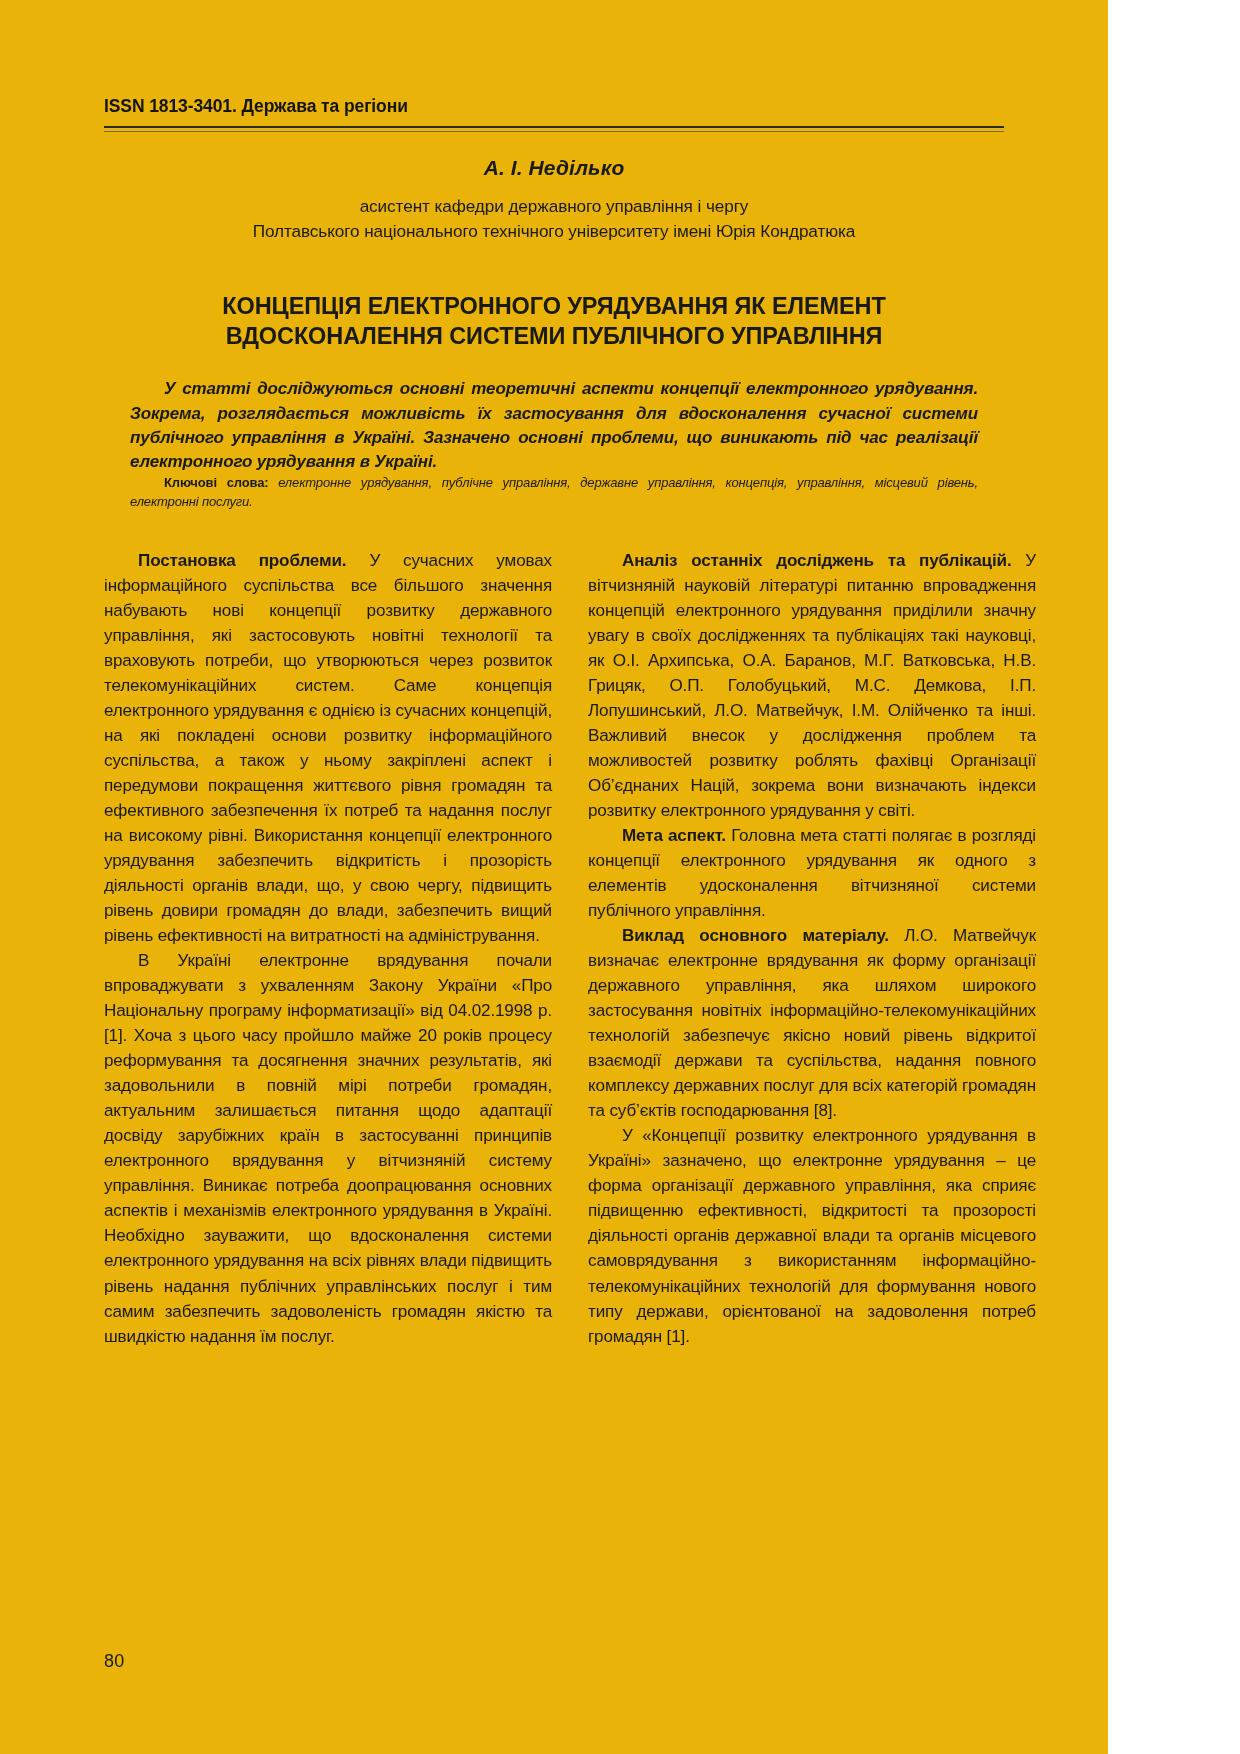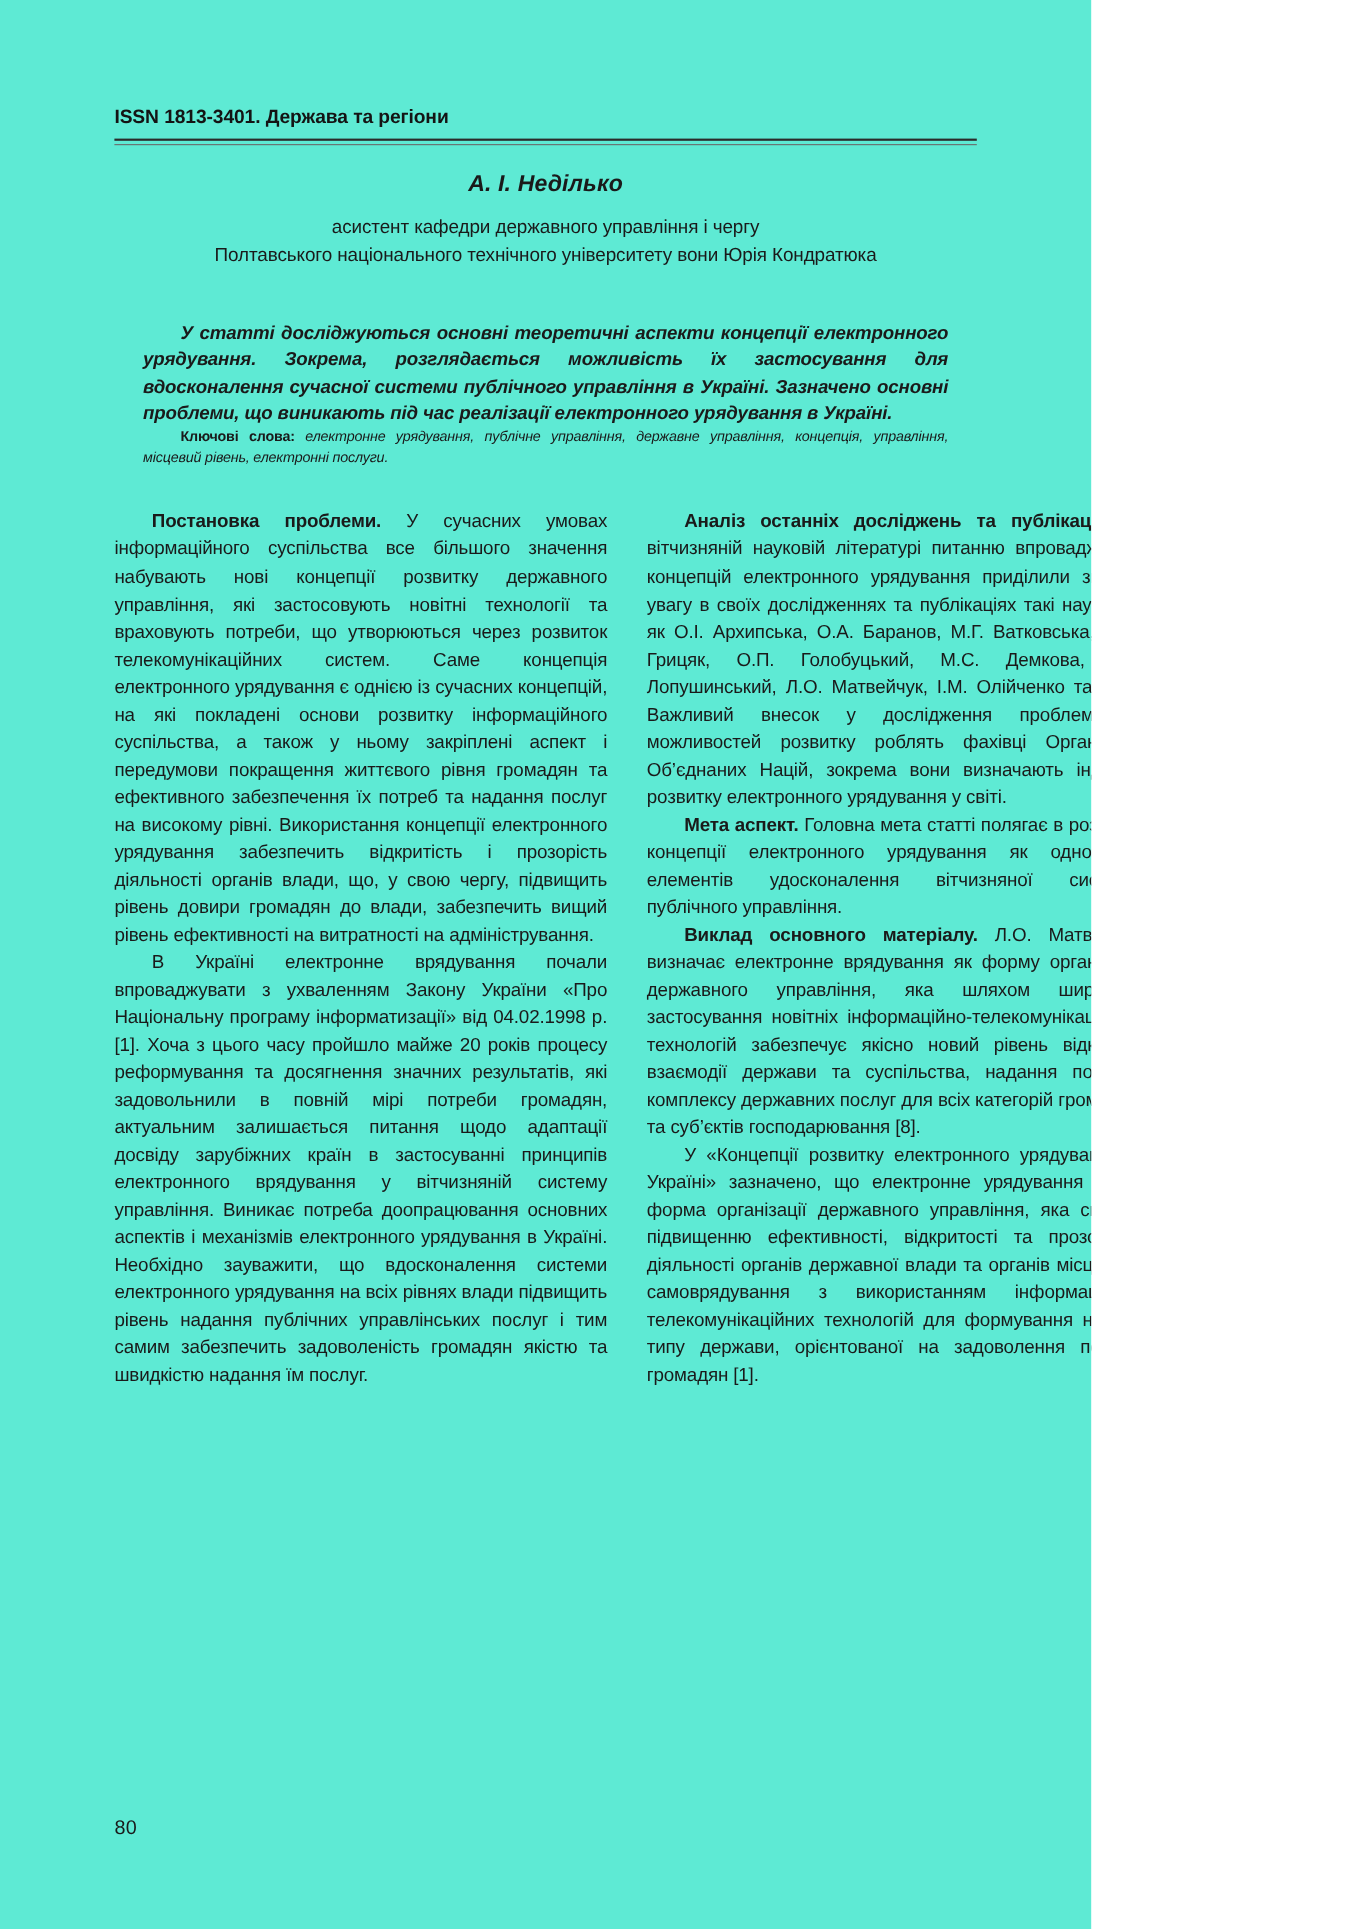--- a/index.html
+++ b/index.html
@@ -6,23 +6,23 @@
     margin: 0;
     padding: 0;
     background: #ffffff;
   }
   body {
     font-family: "Liberation Sans", sans-serif;
     color: #1a1a1a;
   }
   .page {
     position: relative;
-    width: 992px;
+    width: 1108px;
     height: 1754px;
-    background: #5eead4;
+    background: #eab308;
     box-sizing: border-box;
     padding: 96px 104px 12px 104px;
     overflow: hidden;
   }
 
   
   .running-head {
     font-size: 17.5px;
     font-weight: bold;
     letter-spacing: -0.1px;
@@ -136,23 +136,24 @@
 
 <div class="page">
 
   <div class="running-head">ISSN 1813-3401. Держава та регіони</div>
   <div class="rule-double"></div>
 
 
   <div class="author-block">
     <div class="author-name">А. І. Неділько</div>
     <div class="author-aff">асистент кафедри державного управління і чергу</div>
-    <div class="author-aff">Полтавського національного технічного університету вони Юрія Кондратюка</div>
+    <div class="author-aff">Полтавського національного технічного університету імені Юрія Кондратюка</div>
   </div>
 
+  <h1 class="article-title">КОНЦЕПЦІЯ ЕЛЕКТРОННОГО УРЯДУВАННЯ ЯК ЕЛЕМЕНТ ВДОСКОНАЛЕННЯ СИСТЕМИ ПУБЛІЧНОГО УПРАВЛІННЯ</h1>
 
   <p class="abstract">У статті досліджуються основні теоретичні аспекти концепції електронного урядування. Зокрема, розглядається можливість їх застосування для вдосконалення сучасної системи публічного управління в Україні. Зазначено основні проблеми, що виникають під час реалізації електронного урядування в Україні.</p>
 
   <p class="keywords">
     <span class="kw-label">Ключові слова:</span><span> електронне урядування, публічне управління, державне управління, концепція, управління, місцевий рівень, електронні послуги.</span>
   </p>
 
   <div class="columns">
     <div class="col" id="col-left">
         <p><span class="run-in">Постановка проблеми.</span><span> У сучасних умовах інформаційного суспільства все більшого значення набувають нові концепції розвитку державного управління, які застосовують новітні технології та враховують потреби, що утворюються через розвиток телекомунікаційних систем. Саме концепція електронного урядування є однією із сучасних концепцій, на які покладені основи розвитку інформаційного суспільства, а також у ньому закріплені аспект і передумови покращення життєвого рівня громадян та ефективного забезпечення їх потреб та надання послуг на високому рівні. Використання концепції електронного урядування забезпечить відкритість і прозорість діяльності органів влади, що, у свою чергу, підвищить рівень довири громадян до влади, забезпечить вищий рівень ефективності на витратності на адміністрування.</span></p>

